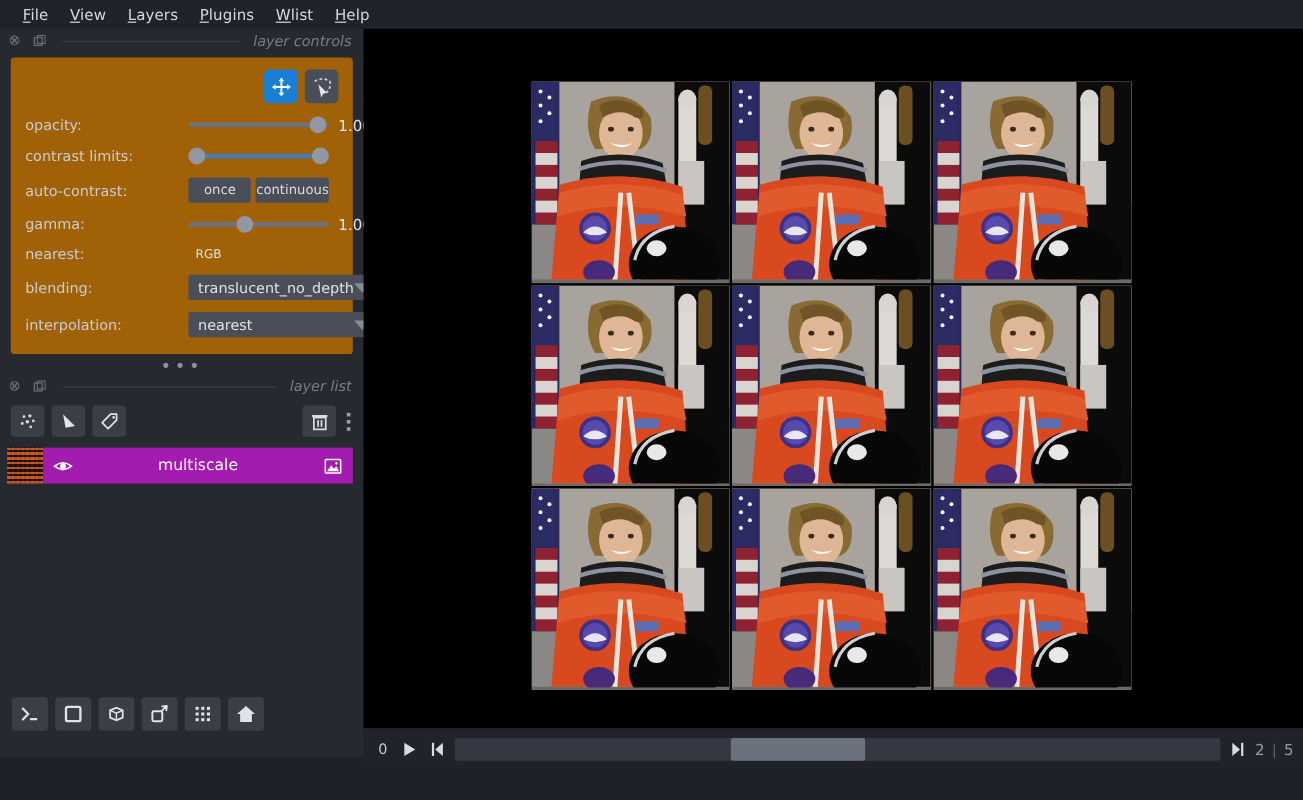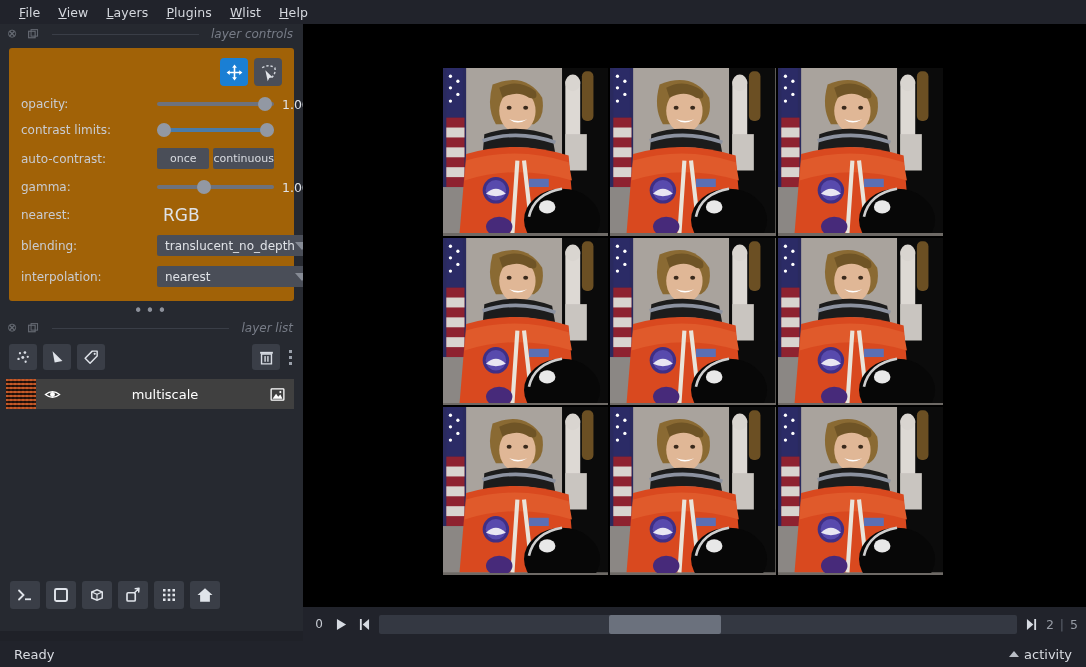--- a/index.html
+++ b/index.html
@@ -45,21 +45,21 @@
   .tools-row { display: flex; justify-content: flex-end; gap: 6px; margin-bottom: 10px; }
   .tool-btn {
     width: 28px; height: 28px; border-radius: 4px; background: #4a4e58;
     display: flex; align-items: center; justify-content: center;
   }
   .tool-btn.active { background: #1a7fd4; }
   .tool-btn svg { display: block; }
 
   .grid-rows { display: grid; grid-template-columns: 96px 1fr; row-gap: 10px; align-items: center; }
   .lbl { color: #c9ccd2; font-size: 12px; }
-  .val { color: #dfe2e7; font-size: 17px; padding-left: 6px; }
+  .val { color: #dfe2e7; font-size: 10px; padding-left: 6px; }
   .ctl { display: flex; align-items: center; gap: 8px; margin-left: 40px; }
 
   
   .slider { position: relative; height: 16px; flex: 1; }
   .slider .track {
     position: absolute; top: 6px; left: 0; right: 0; height: 4px;
     background: #6d727d; border-radius: 2px;
   }
   .slider .track.blue { background: #4b7ba8; }
   .slider .knob {
@@ -102,21 +102,21 @@
     display: flex; align-items: center; height: 30px; margin: 3px 9px 0 6px;
   }
   .layer-thumb {
     width: 30px; height: 30px; flex: none;
     background-color: #140a06;
     background-image:
       repeating-linear-gradient(0deg, rgba(200,90,40,.85) 0 2px, rgba(30,15,10,.9) 2px 4px),
       repeating-linear-gradient(90deg, rgba(215,105,55,.8) 0 2px, rgba(25,12,8,.85) 2px 4px);
   }
   .layer-body {
-    flex: 1; height: 30px; background: #404040; display: flex; align-items: center;
+    flex: 1; height: 30px; background: #a21caf; display: flex; align-items: center;
     padding: 0 8px; gap: 8px;
   }
   .layer-name { flex: 1; text-align: center; color: #ffffff; font-size: 13px; }
 
   
   .viewer-btns { position: absolute; left: 10px; bottom: 22px; display: flex; gap: 6px; }
   .vbtn {
     width: 30px; height: 28px; border-radius: 3px; background: #3a3e47;
     display: flex; align-items: center; justify-content: center;
   }
@@ -798,21 +798,14 @@
       <svg width="11" height="13" viewBox="0 0 12 14">
           <path d="M1 1 L8 7 L1 13 Z" fill="#d7dbe2"></path>
           <rect x="9" y="1" width="2" height="12" fill="#d7dbe2"></rect>
         </svg>
     </div>
     <div class="dimnum">2</div>
     <div class="dimsep">|</div>
     <div class="dimnum">5</div>
   </div>
 
-  <div class="statusbar">
-    <div class="status-text">Ready</div>
-    <div class="activity">
-      <span class="caret-up"></span>
-      <span>activity</span>
-    </div>
-  </div>
 
 </div>
 
 </body></html>

